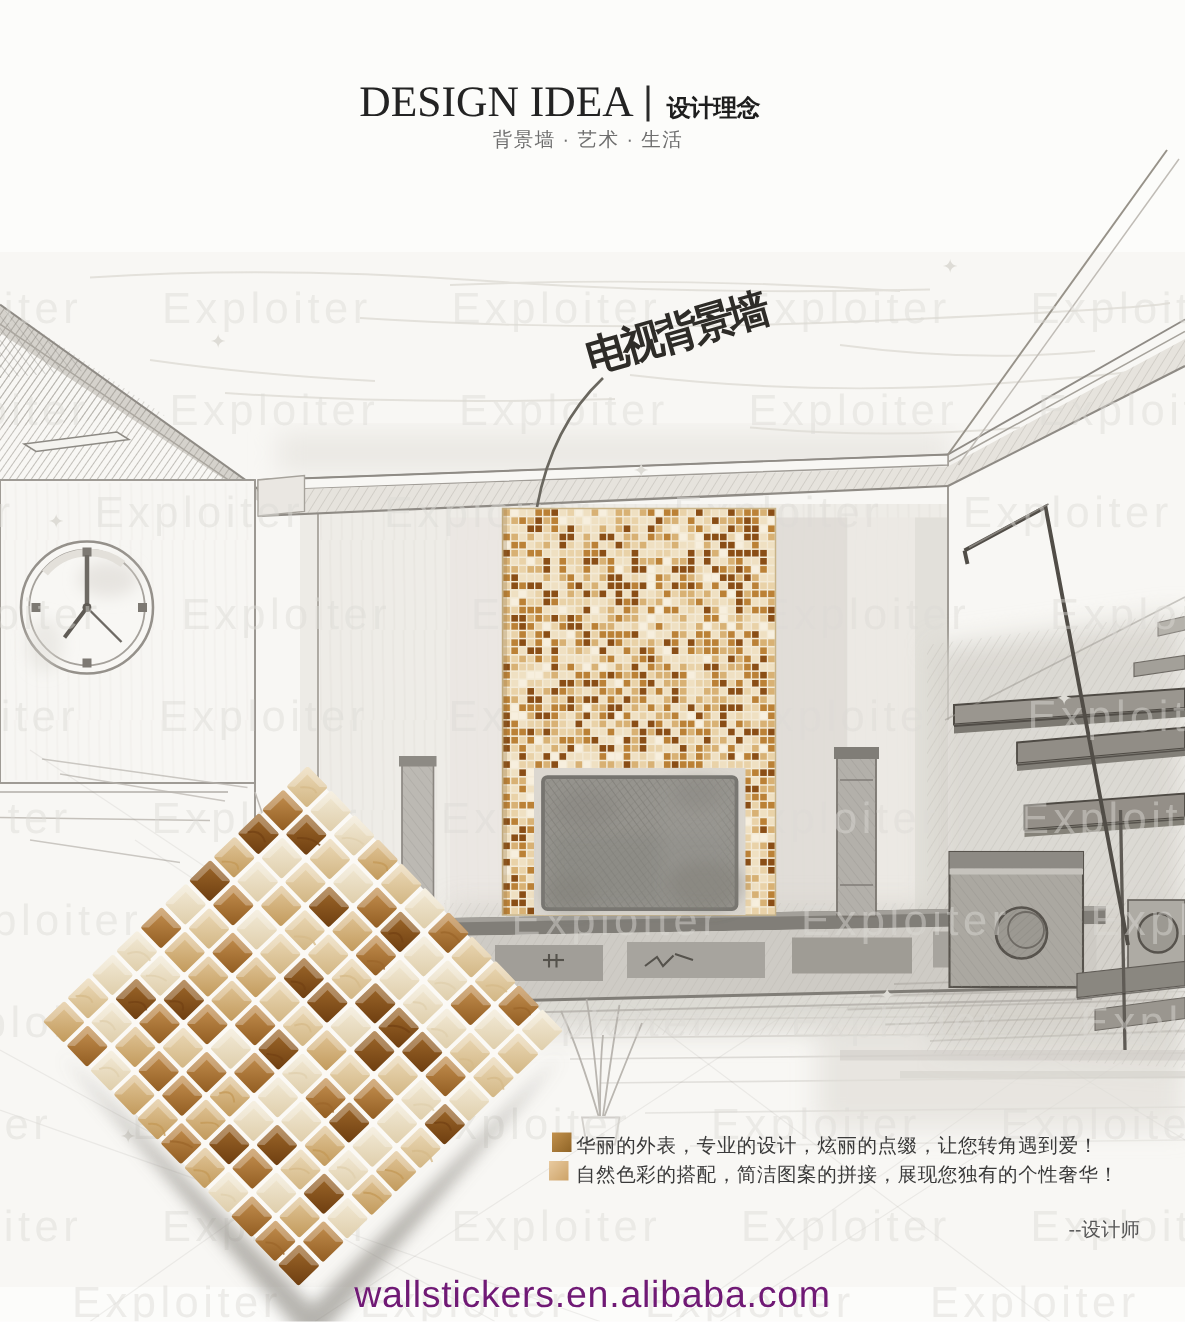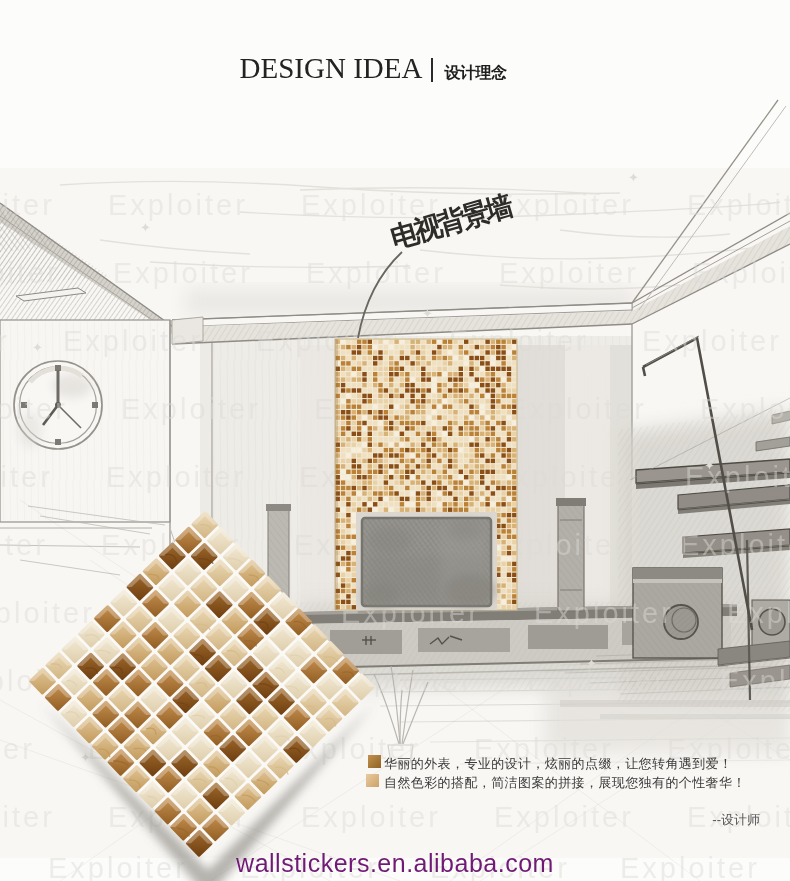--- a/index.html
+++ b/index.html
@@ -2357,20 +2357,21 @@
         <rect x="80.3" y="102.9" width="19.7" height="19.7" rx="1.5" fill="url(#gd4)"></rect>
         <path d="M80.3,122.6 L80.3,102.9 L100.1,102.9 L96.1,106.9 L84.3,106.9 L84.3,118.6 Z" fill="#ffffff" opacity="0.28"></path>
         <path d="M86.4,118.2 q5.9,-6.5 14.5,-3.2" stroke="#9c662a" stroke-width="1.3" fill="none" opacity="0.8"></path>
         <rect x="102.9" y="102.9" width="19.7" height="19.7" rx="1.5" fill="url(#gd5)"></rect>
         <path d="M102.9,122.6 L102.9,102.9 L122.6,102.9 L118.6,106.9 L106.9,106.9 L106.9,118.6 Z" fill="#ffffff" opacity="0.28"></path>
 </g>
 </svg>
 
 <div id="hdr"><span class="en">DESIGN IDEA</span><span class="bar"></span><span class="cn">设计理念</span></div>
 
+<div id="sub">背景墙 · 艺术 · 生活</div>
 
 <div id="sq1"></div>
 
 <div id="sq2"></div>
 
 <div id="b2">自然色彩的搭配，简洁图案的拼接，展现您独有的个性奢华！</div>
 
 <div id="b1">华丽的外表，专业的设计，炫丽的点缀，让您转角遇到爱！</div>
 
 <div id="designer">--设计师</div>

